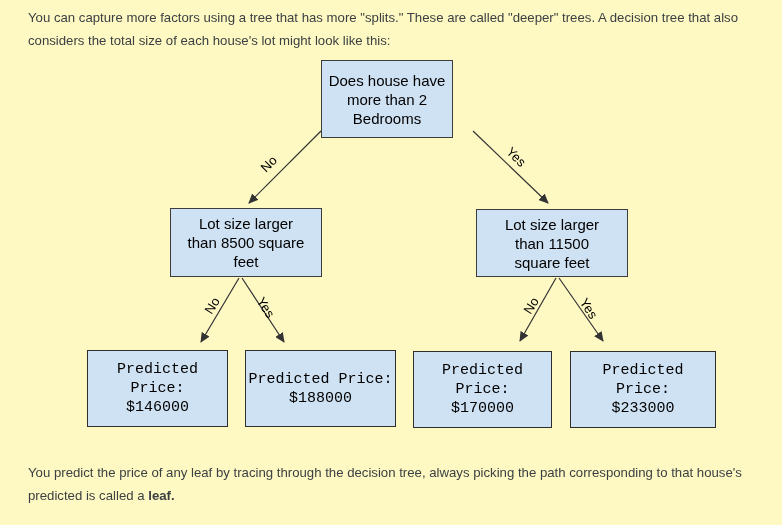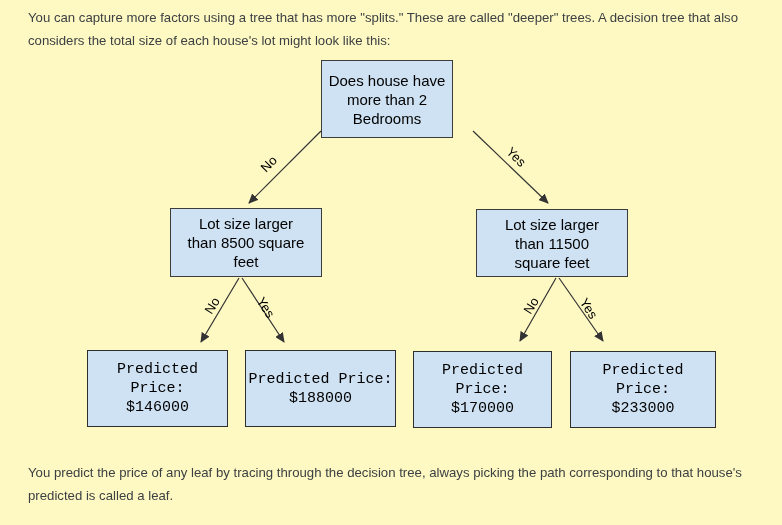--- a/index.html
+++ b/index.html
@@ -13,21 +13,21 @@
   }
   
   .para {
     position: absolute;
     left: 28px;
     color: #3c4043;
     font-size: 13.2px;
     line-height: 23px;
   }
   .para .pline { white-space: nowrap; }
-  .para .bold { font-weight: 400; text-align: center; }
+  .para .bold { font-weight: 700; text-align: center; }
   #top-para { top: 6px; }
   #bottom-para { top: 461px; }
 
   
   .node {
     position: absolute;
     box-sizing: border-box;
     background: #cfe2f3;
     border: 1px solid #3c3c3c;
     display: flex;

